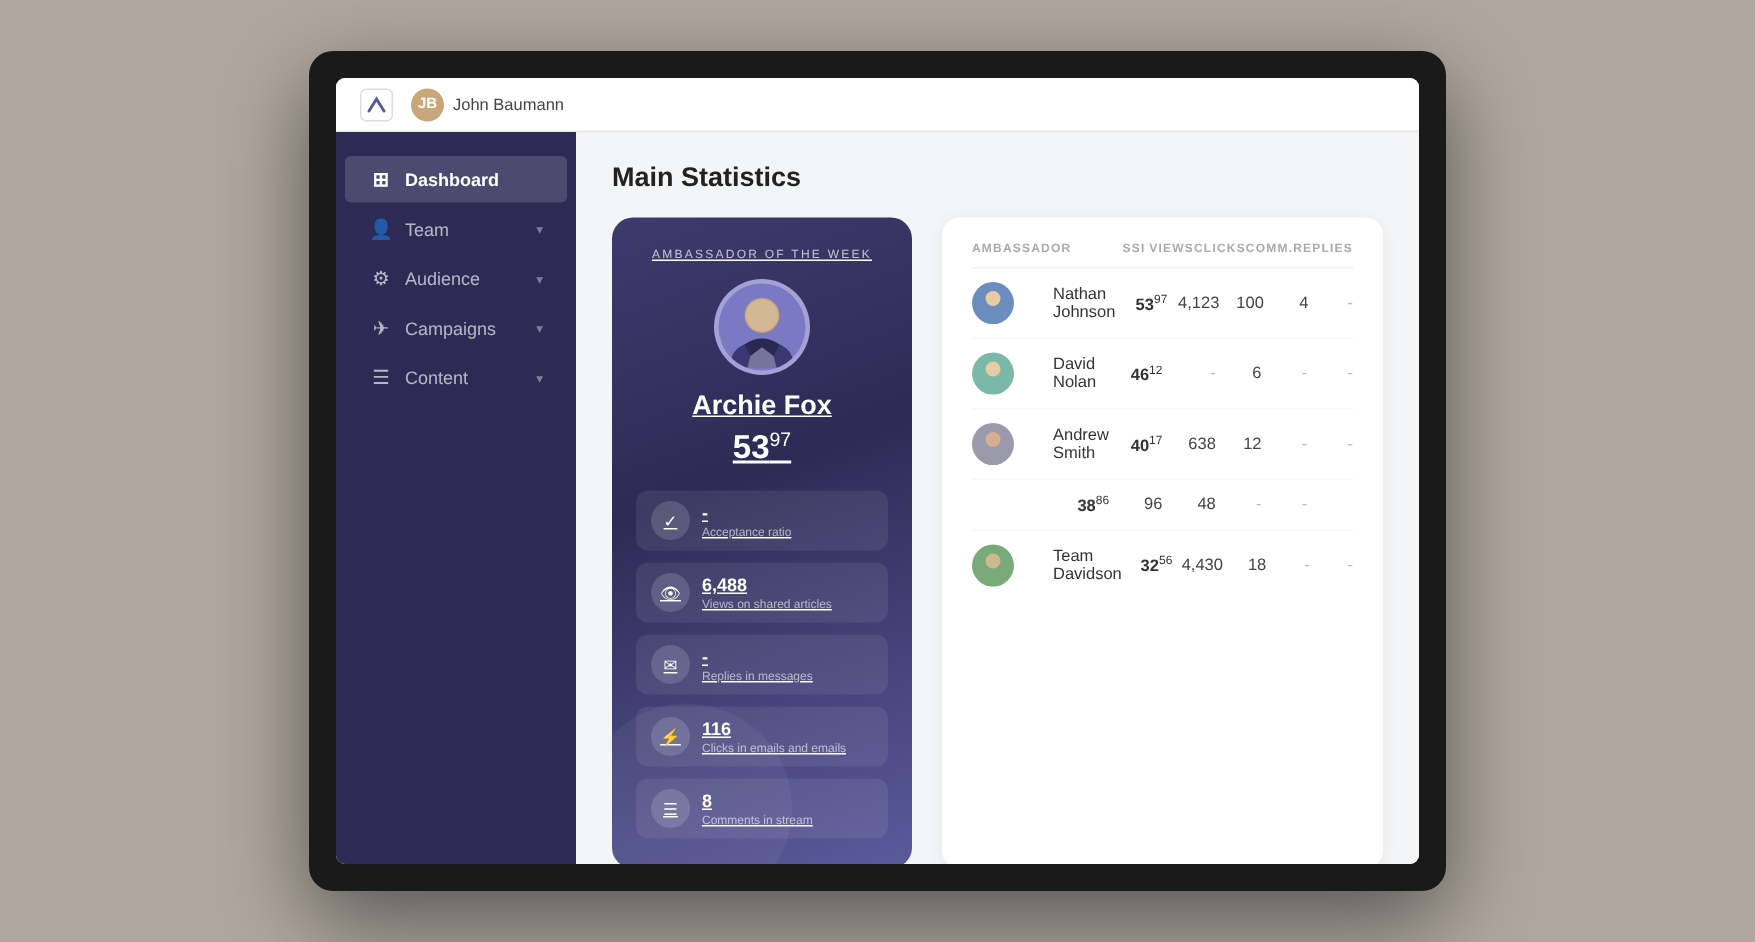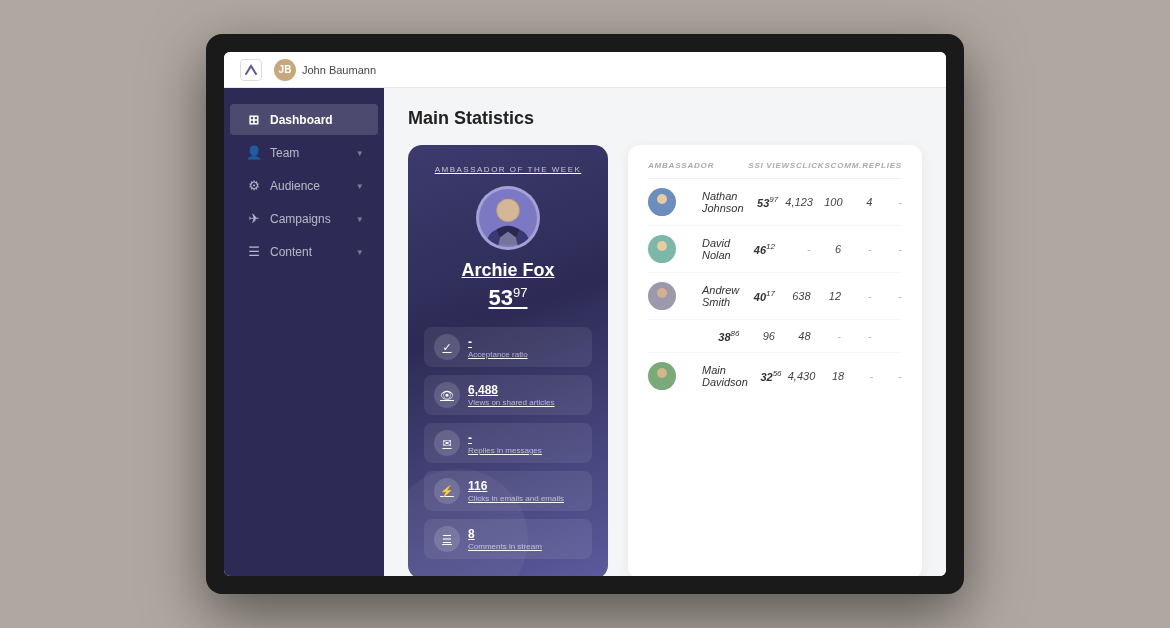--- a/index.html
+++ b/index.html
@@ -247,21 +247,20 @@
       line-height: 1.2;
     }
 
     
     .table-panel {
       flex: 1;
       background: #fff;
       border-radius: 12px;
       padding: 16px 20px;
       box-shadow: 0 2px 12px rgba(0,0,0,0.06);
-      font-style: italic;
     }
     .table-header {
       display: grid;
       grid-template-columns: 1.8fr 0.7fr 0.7fr 0.6fr 0.6fr 0.6fr;
       padding: 0 0 8px 0;
       border-bottom: 1px solid #f0f0f0;
     }
     .th {
       font-size: 8px;
       font-weight: 600;
@@ -509,21 +508,21 @@
             </div>
 
             <div class="table-row">
               <div class="cell-ambassador">
                 <div class="row-avatar av-green">
                   <svg viewBox="0 0 28 28" width="28" height="28">
                     <circle cx="14" cy="11" r="5" fill="#d0b888"></circle>
                     <path d="M4 28 Q4 20 14 20 Q24 20 24 28Z" fill="#7aaa7a"></path>
                   </svg>
                 </div>
-                <span class="row-name">Main Davidson</span>
+                <span class="row-name">Team Davidson</span>
               </div>
               <div class="cell-score">32<span class="score-small">56</span></div>
               <div class="cell-num">4,430</div>
               <div class="cell-num">18</div>
               <div class="cell-dash">-</div>
               <div class="cell-dash">-</div>
             </div>
 
           </div>
         </div>

